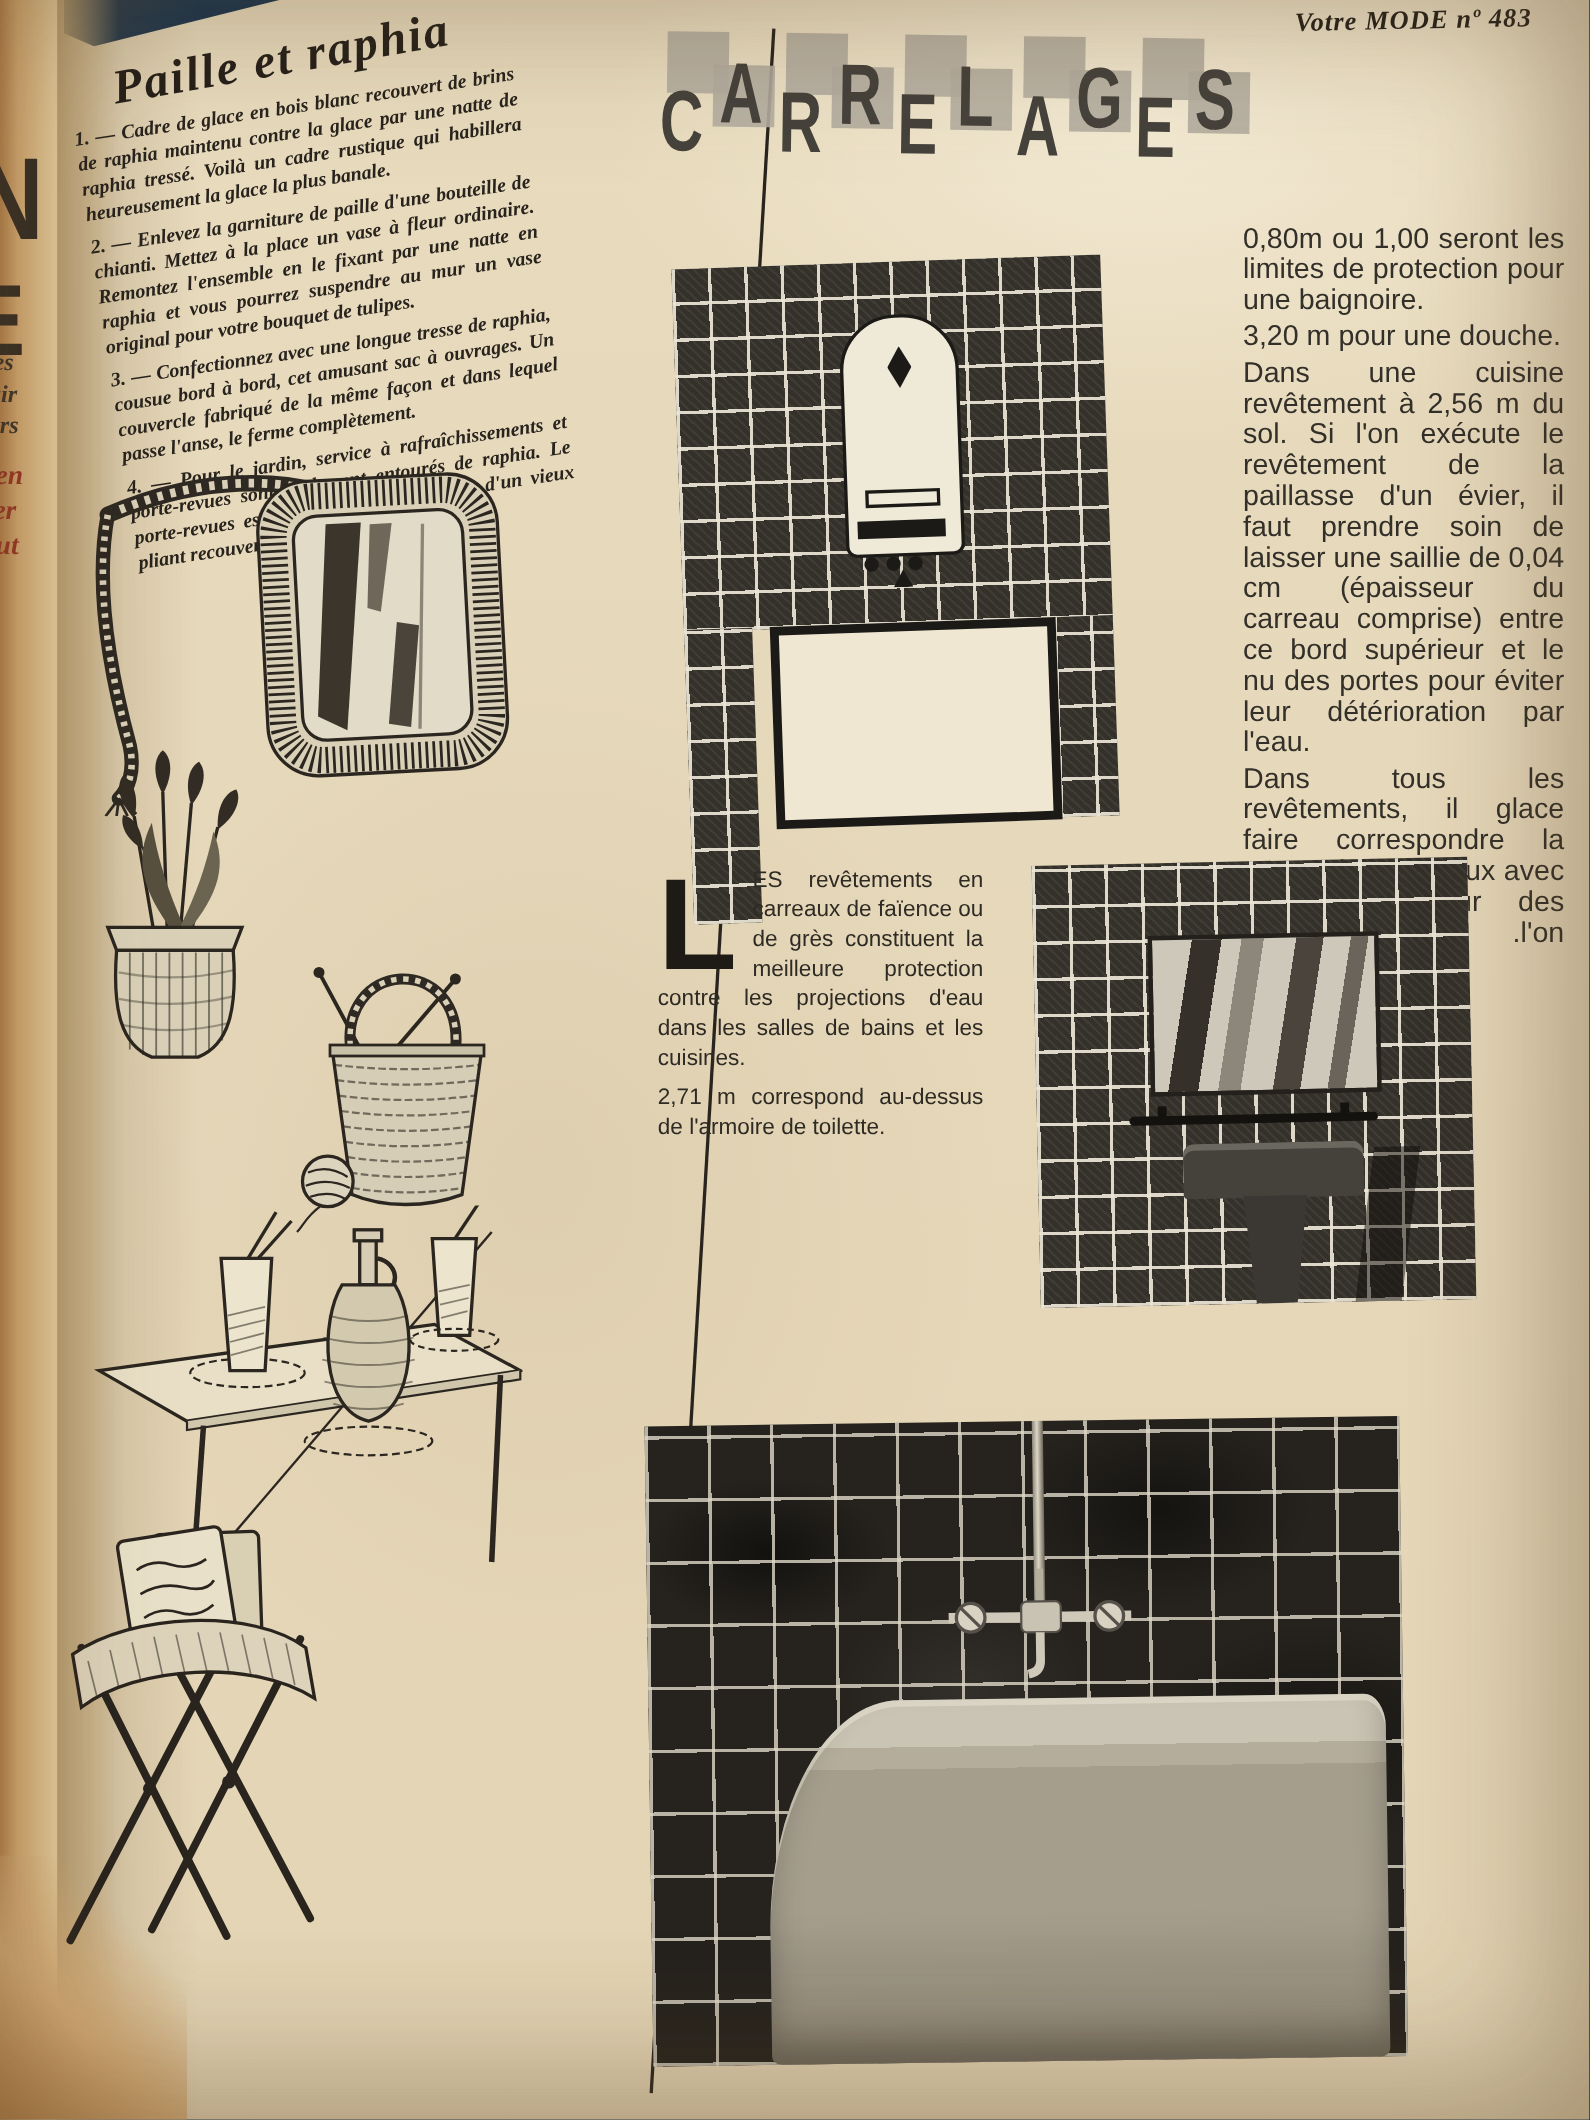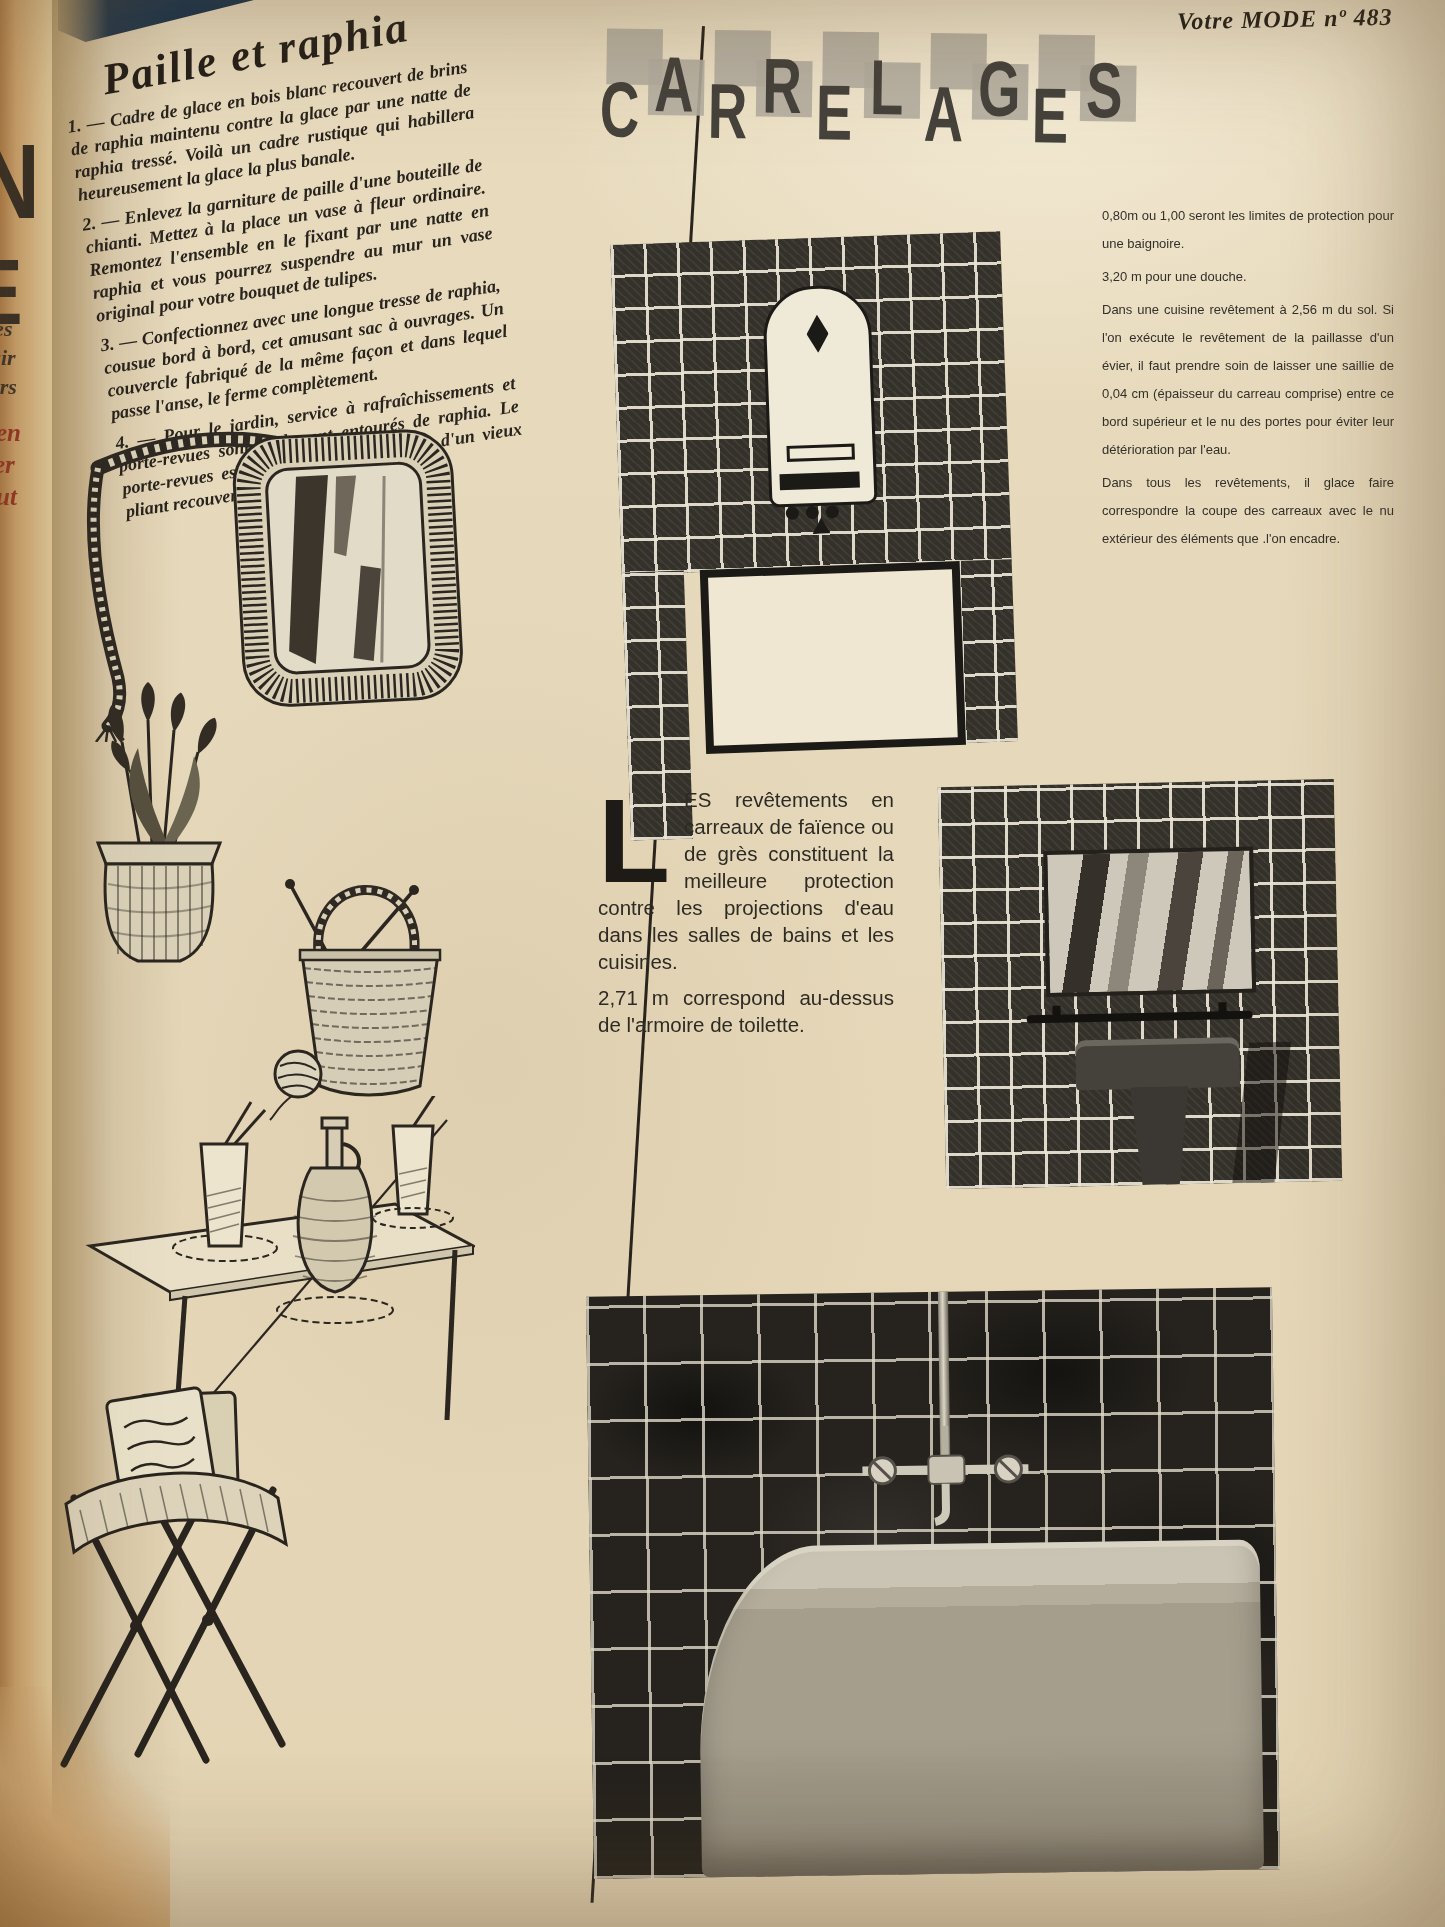--- a/index.html
+++ b/index.html
@@ -67,22 +67,22 @@
     clip-path:polygon(50% 0,100% 50%,50% 100%,0 50%);}
   .heater .slot{position:absolute;left:16px;top:156px;width:62px;height:10px;background:#efe9d8;
     border:3px solid #1c1a16;}
   .heater .base{position:absolute;left:8px;top:184px;width:80px;height:16px;background:#1c1a16;}
   .valve{position:absolute;left:166px;top:306px;width:76px;height:30px;}
   .valve i{position:absolute;width:13px;height:13px;border-radius:50%;background:#1c1a16;top:0;}
   .valve i:nth-child(2){left:20px}.valve i:nth-child(3){left:40px}
   .valve .spout{position:absolute;left:26px;top:12px;width:18px;height:16px;background:#1c1a16;
     clip-path:polygon(50% 0,100% 100%,0 100%);}
   
-  .col-right{position:absolute;left:1102px;top:202px;width:292px;
-    font-family:"Liberation Sans",sans-serif;font-size:13px;line-height:28px;color:#33302a;
+  .col-right{position:absolute;left:1130px;top:202px;width:292px;
+    font-family:"Liberation Sans",sans-serif;font-size:26px;line-height:28px;color:#33302a;
     text-align:justify;}
   .col-right p{margin:0 0 5px;}
   
   .col-mid{position:absolute;left:598px;top:786px;width:296px;
     font-family:"Liberation Sans",sans-serif;font-size:20.5px;line-height:27px;color:#2e2a24;
     text-align:justify;}
   .col-mid p{margin:0 0 9px;}
   .dropcap{float:left;font-family:"Liberation Sans",sans-serif;font-weight:700;font-size:118px;
     line-height:.8;margin:8px 14px 0 0;color:#1e1b17;}
   

